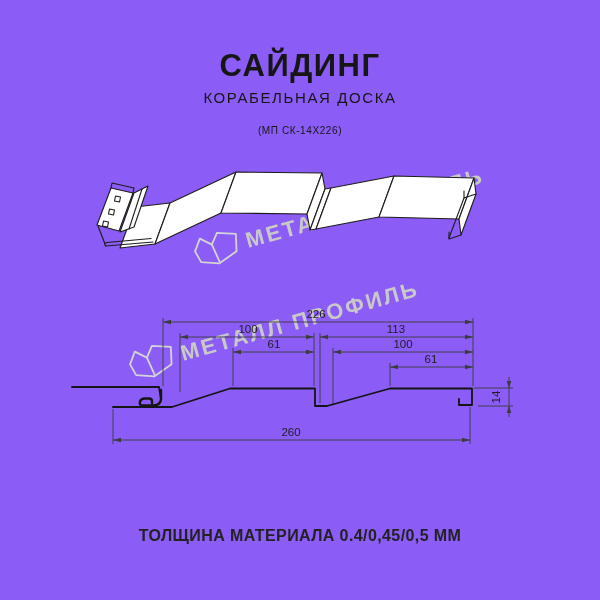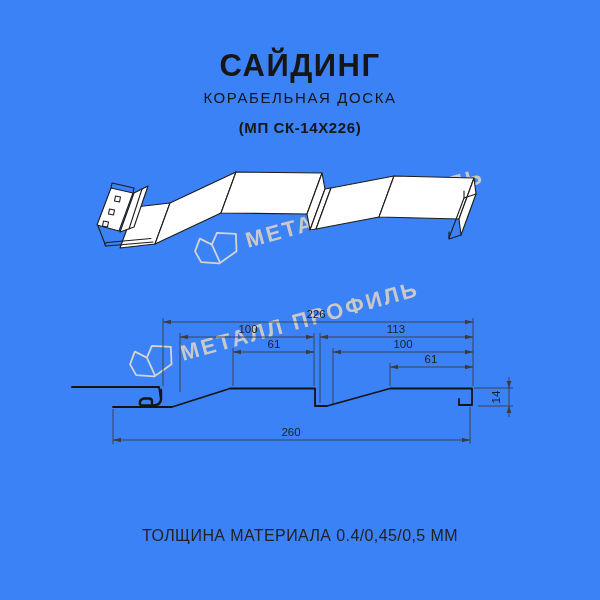--- a/index.html
+++ b/index.html
@@ -1,22 +1,22 @@
 <!DOCTYPE html>
 <html><head>
 <meta charset="utf-8">
 <style>
   html,body{margin:0;padding:0;}
   body{width:600px;height:600px;background:#ffffff;font-family:"Liberation Sans",sans-serif;overflow:hidden;}
-  .page{position:relative;width:600px;height:600px;background:#3b82f6;}
+  .page{position:relative;width:600px;height:600px;background:#8b5cf6;}
   .header{position:absolute;top:50px;left:0;width:600px;text-align:center;color:#161616;}
   .title-main{font-size:31px;font-weight:700;letter-spacing:1.5px;line-height:1;}
   .title-sub{font-size:15px;font-weight:400;letter-spacing:1.6px;margin-top:9px;line-height:1;}
-  .title-code{font-size:15px;font-weight:700;letter-spacing:0.6px;margin-top:15px;line-height:1;}
-  .footer{position:absolute;top:527px;left:0;width:600px;text-align:center;font-size:16px;font-weight:400;letter-spacing:0.4px;color:#222222;}
+  .title-code{font-size:10px;font-weight:400;letter-spacing:0.6px;margin-top:21px;line-height:1;}
+  .footer{position:absolute;top:527px;left:0;width:600px;text-align:center;font-size:16px;font-weight:700;letter-spacing:0.4px;color:#222222;}
   svg{position:absolute;left:0;top:0;}
   .sheet{fill:#ffffff;stroke:#1c1c1c;stroke-width:1.1;stroke-linejoin:round;}
   .sheetline{fill:none;stroke:#1c1c1c;stroke-width:1.1;stroke-linejoin:round;stroke-linecap:round;}
   .prof{fill:none;stroke:#141414;stroke-width:1.8;stroke-linejoin:round;stroke-linecap:round;}
   .profthick{fill:none;stroke:#141414;stroke-width:2.4;stroke-linejoin:round;stroke-linecap:round;}
   .dim{stroke:#3c3c3c;stroke-width:0.9;fill:none;}
   .arr{fill:#3c3c3c;stroke:none;}
   .dimtxt{font-family:"Liberation Sans",sans-serif;font-size:11.5px;fill:#1e1e1e;}
   .wm-logo{fill:none;stroke:#d4d4d4;stroke-width:1.8;stroke-linejoin:round;}
   .wm-txt{font-family:"Liberation Sans",sans-serif;font-size:22px;font-weight:700;letter-spacing:2.5px;fill:#c9c9c9;}

